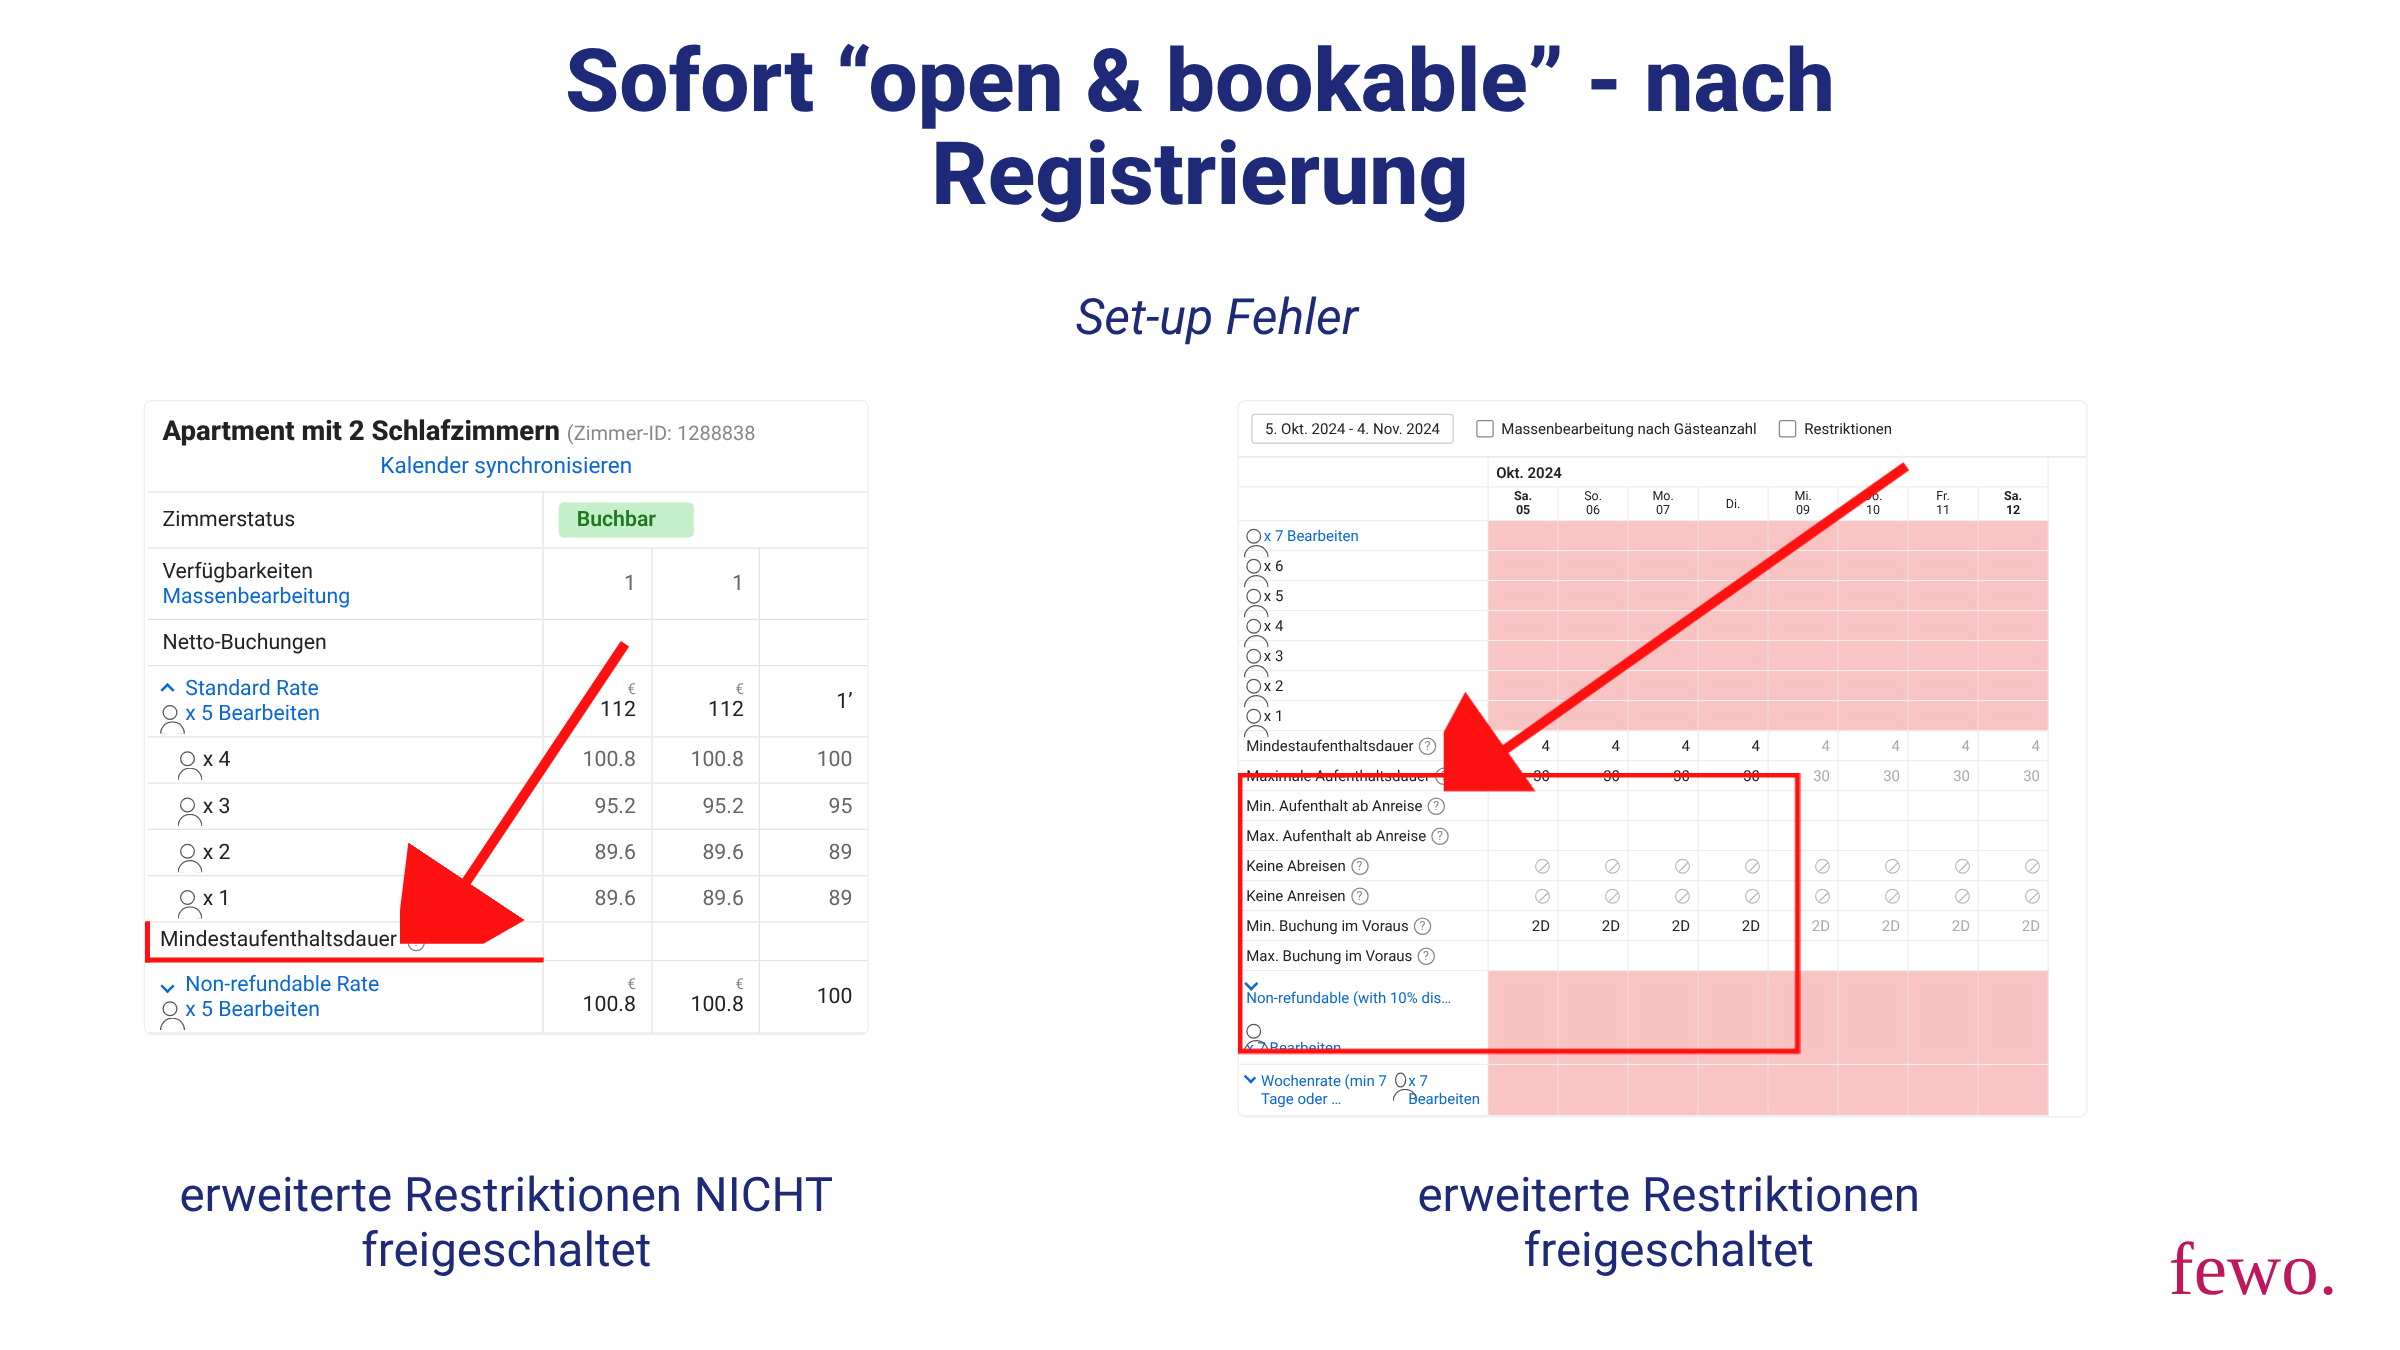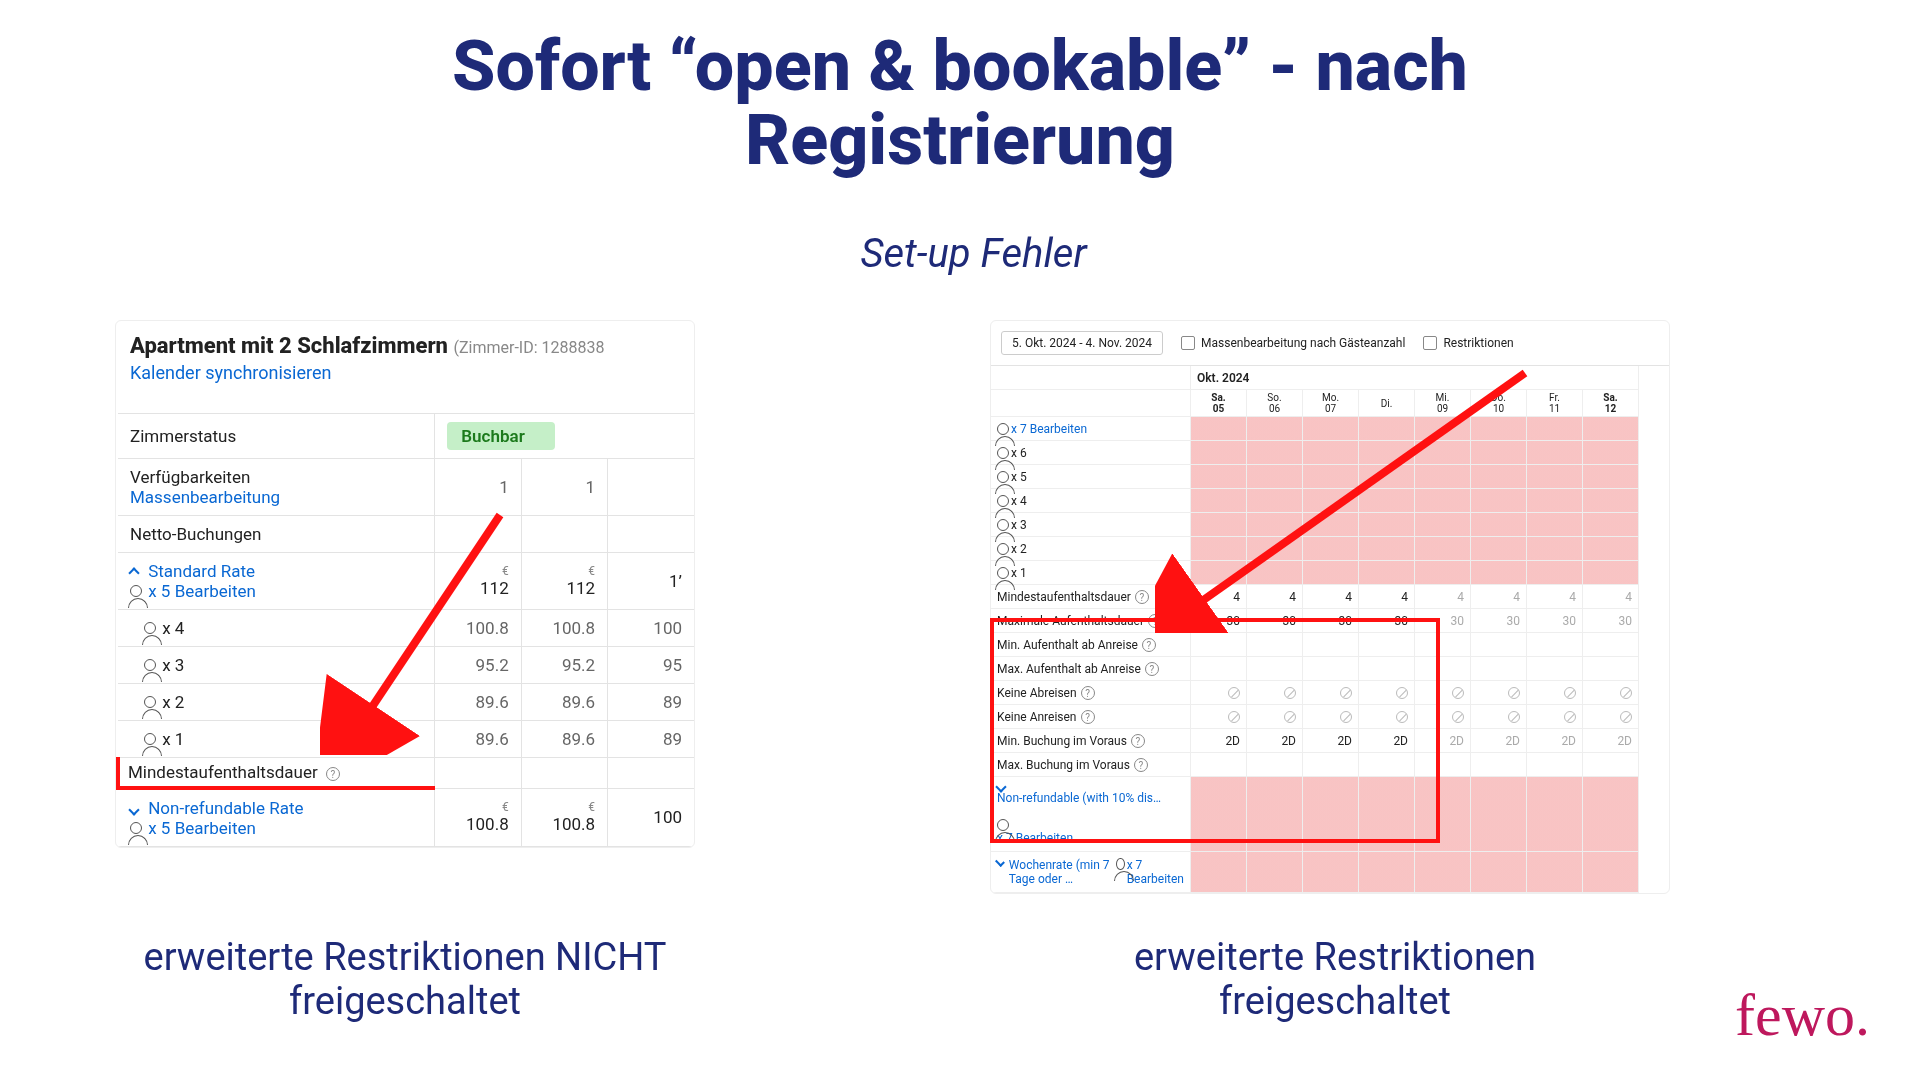--- a/index.html
+++ b/index.html
@@ -4,22 +4,22 @@
 <style>
   html,body{margin:0;padding:0;width:1920px;height:1080px;font-family:-apple-system,BlinkMacSystemFont,"Segoe UI",Roboto,Arial,sans-serif;background:#fff;color:#222;}
   *{box-sizing:border-box;}
   .slide{position:relative;width:1920px;height:1080px;}
   .title{position:absolute;top:30px;left:0;right:0;text-align:center;font-size:70px;font-weight:800;color:#1e2a78;line-height:1.05;}
   .subtitle{position:absolute;top:230px;left:0;right:0;text-align:center;font-size:40px;font-style:italic;color:#1e2a78;padding-left:27px;}
   
   .panelL{position:absolute;top:320px;left:115px;width:580px;background:#fff;border:1px solid #eee;border-radius:6px;overflow:hidden;}
   .panelL h3{margin:0;padding:12px 14px 4px;font-size:22px;font-weight:800;color:#222;}
   .panelL h3 .sub{font-size:16px;font-weight:400;color:#888;}
-  .syncLink{padding:0 14px 10px;color:#0a68d3;font-size:18px;}
-  .tbl{width:100%;border-collapse:collapse;font-size:17px;margin-top:20px;}
+  .syncLink{padding:0 14px 10px;color:#0a68d3;font-size:18px;text-align:center;}
+  .tbl{width:100%;border-collapse:collapse;font-size:17px;}
   .tbl td{border-top:1px solid #e3e3e3;border-right:1px solid #e3e3e3;padding:8px 12px;vertical-align:middle;}
   .tbl td:last-child{border-right:none;}
   .tbl tr:last-child td{border-bottom:1px solid #e3e3e3;}
   .lblcell{width:55%;}
   .num{width:15%;text-align:right;color:#666;}
   .book{display:inline-block;background:#c5efc8;color:#1c7a1c;padding:4px 30px 4px 14px;border-radius:4px;font-weight:600;}
   .lnk{color:#0a68d3;}
   .eur{text-align:right;}
   .eur .eu{display:block;font-size:12px;color:#888;}
   .eur .v{display:block;}

